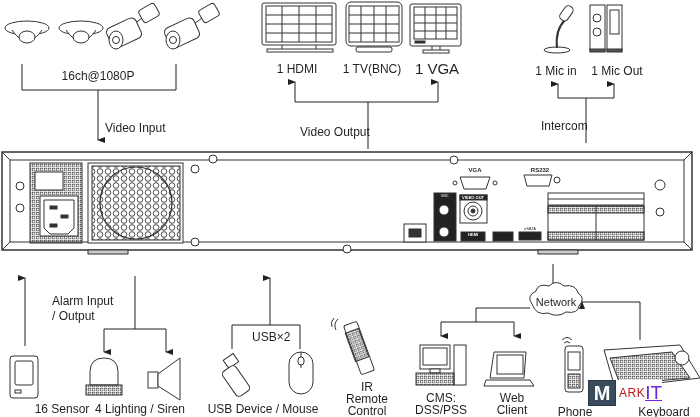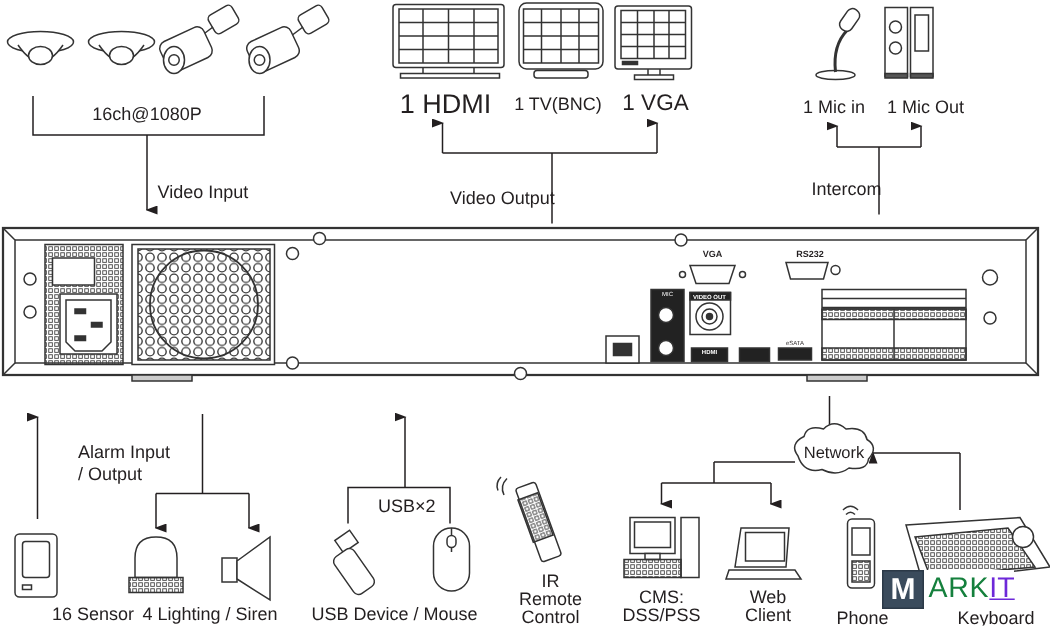--- a/index.html
+++ b/index.html
@@ -4,21 +4,21 @@
 <style>
   html, body { margin:0; padding:0; background:#ffffff; }
   body { width:700px; height:417px; position:relative; overflow:hidden;
          font-family:"Liberation Sans", sans-serif; color:#231f20; }
   svg { position:absolute; left:0; top:0; }
   .lbl { position:absolute; font-size:12px; line-height:12px; white-space:nowrap; color:#231f20; }
   .lbl.c { text-align:center; transform:translateX(-50%); }
   .wm { position:absolute; left:588px; top:380px; height:26px; display:flex; align-items:center; background:#fff; }
   .wm .m { width:26px; height:24px; background:#3a4b5c; color:#fff; font-weight:bold; font-size:20px;
            display:flex; align-items:center; justify-content:center; border:1px solid #2b3947; }
-  .wm .rk { color:#15803d; font-size:19px; margin-left:3px; letter-spacing:0.5px; }
+  .wm .rk { color:#b91c1c; font-size:12px; margin-left:3px; letter-spacing:0.5px; }
   .wm .it { color:#6d28d9; font-size:19px; text-decoration:underline; }
 </style>
 </head>
 <body>
 
 <svg width="700" height="417" viewBox="0 0 700 417">
   <defs>
     <marker id="ah" markerWidth="6" markerHeight="8" refX="3" refY="7" orient="auto-start-reverse" markerUnits="userSpaceOnUse">
       <path d="M0,0 L3,8 L6,0 Z" fill="#231f20"></path>
     </marker>
@@ -276,21 +276,21 @@
   <g stroke="#333" fill="#fff">
     <path d="M604,350 L680,345 L700,378 L615,388 Z"></path>
     <path d="M610,358 L672,352 L690,378 L620,384 Z" fill="url(#dots)"></path>
     <circle cx="682" cy="358" r="7"></circle>
   </g>
 </svg>
 
 <div class="lbl c" style="left:98px; top:70px;">16ch@1080P</div>
 <div class="lbl" style="left:105px; top:122px;">Video Input</div>
 
-<div class="lbl c" style="left:297px; top:63px; font-size:18px;">1 HDMI</div>
+<div class="lbl c" style="left:297px; top:63px; font-size:12px;">1 HDMI</div>
 <div class="lbl c" style="left:372px; top:63px; font-size:12px;">1 TV(BNC)</div>
 <div class="lbl c" style="left:437px; top:63px; font-size:15px;">1 VGA</div>
 <div class="lbl" style="left:300px; top:126px;">Video Output</div>
 
 <div class="lbl c" style="left:556px; top:65px;">1 Mic in</div>
 <div class="lbl c" style="left:617px; top:65px;">1 Mic Out</div>
 <div class="lbl" style="left:541px; top:120px;">Intercom</div>
 
 <div class="lbl c" style="left:475px; top:167px; font-size:6px; line-height:7px; font-weight:bold;">VGA</div>
 <div class="lbl c" style="left:540px; top:167px; font-size:6px; line-height:7px; font-weight:bold;">RS232</div>

